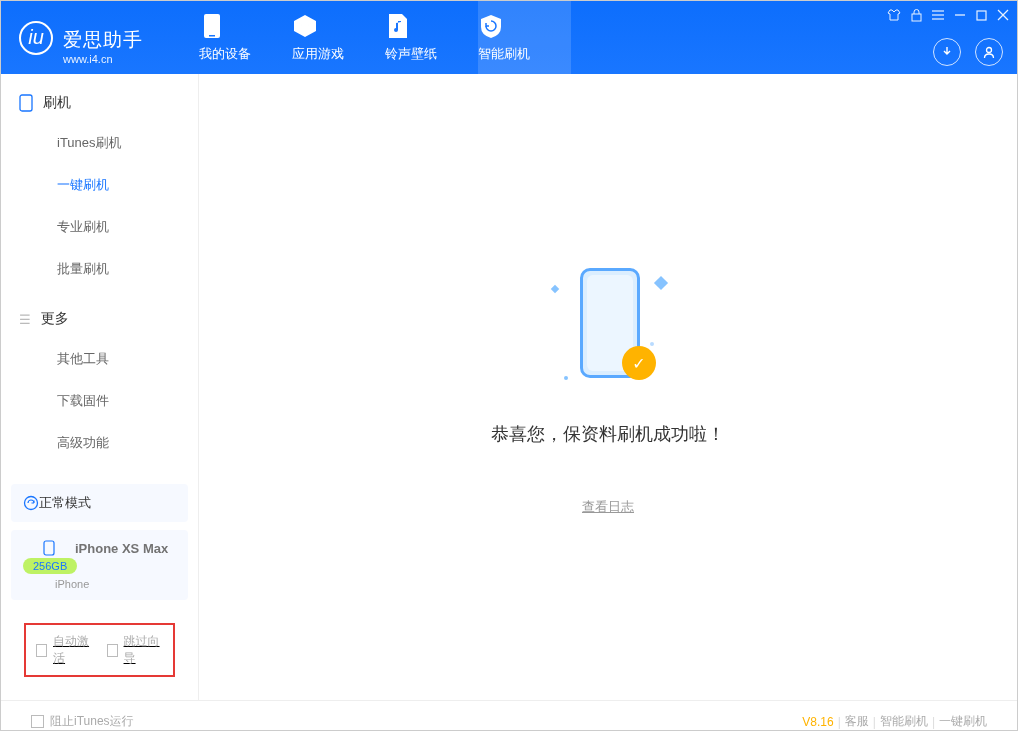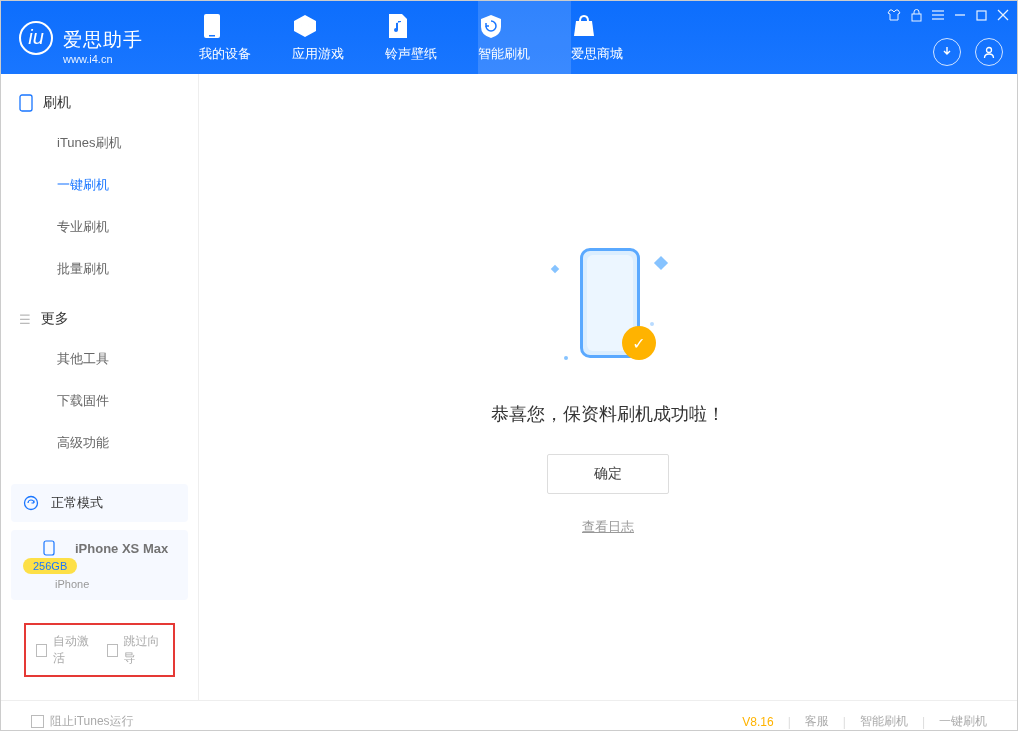--- a/index.html
+++ b/index.html
@@ -23,48 +23,48 @@
 .win-controls-bottom { position: absolute; bottom: 8px; right: 14px; display: flex; gap: 14px; align-items: center; }
 .win-controls-bottom span { cursor: pointer; width: 28px; height: 28px; border: 1.5px solid rgba(255,255,255,0.8); border-radius: 50%; display: flex; align-items: center; justify-content: center; font-size: 15px; }
 
 .body-area { display: flex; height: 626px; }
 .sidebar { width: 198px; border-right: 1px solid #eee; display: flex; flex-direction: column; }
 .side-section-title { padding: 20px 18px 10px; font-size: 14px; color: #333; display: flex; align-items: center; gap: 10px; }
 .side-item { padding: 12px 0 12px 56px; font-size: 13px; color: #666; cursor: pointer; }
 .side-item.active { color: #1976ff; }
 
 .device-panel { margin-top: auto; }
-.device-card { margin: 8px 10px; background: #f6f9ff; border-radius: 4px; padding: 10px 12px; font-size: 13px; color: #333; display: flex; align-items: center; gap: 12px; }
+.device-card { margin: 8px 10px; background: #f6f9ff; border-radius: 4px; padding: 10px 12px; font-size: 13px; color: #333; display: flex; align-items: center; gap: 0; }
 .device-card2 { margin: 0 10px 8px; background: #f6f9ff; border-radius: 4px; padding: 10px 12px; }
 .device-name { font-size: 13px; color: #737373; font-weight: bold; display: flex; align-items: center; gap: 20px; padding-left: 20px; }
-.device-storage { display: inline-block; background: #fde047; color: #1976ff; font-size: 11px; padding: 2px 10px; border-radius: 10px; text-align: center; }
+.device-storage { display: inline-block; background: #bef264; color: #1976ff; font-size: 11px; padding: 2px 10px; border-radius: 10px; text-align: center; }
 .device-type { font-size: 11px; color: #999; margin-top: 4px; padding-left: 32px; }
 
-.checkbox-row { border: 2px solid #e53935; padding: 8px 10px; display: flex; gap: 14px; align-items: center; margin: 23px; }
+.checkbox-row { border: 2px solid #e53935; padding: 8px 10px; display: flex; gap: 14px; align-items: center; margin: 23px; text-decoration: underline; }
 .cb { width: 13px; height: 13px; border: 1px solid #bbb; display: inline-block; }
 .cb-label { font-size: 12px; color: #aaa; display: flex; align-items: center; gap: 6px; cursor: pointer; }
 
 .main { flex: 1; background: #fff; display: flex; flex-direction: column; align-items: center; justify-content: center; }
 .phone-illus { position: relative; width: 140px; height: 140px; margin-bottom: 24px; }
 .phone-body { position: absolute; left: 42px; top: 10px; width: 60px; height: 110px; border: 3px solid #5aa9ff; border-radius: 10px; background: #dbeeff; }
 .phone-body::before { content: ""; position: absolute; left: 4px; right: 4px; top: 4px; bottom: 4px; background: #ecf6ff; border-radius: 6px; }
 .check-badge { position: absolute; right: 22px; bottom: 18px; width: 34px; height: 34px; background: #ffb300; border-radius: 50%; display: flex; align-items: center; justify-content: center; color: #fff; font-size: 16px; }
 .sparkle { position: absolute; background: #86c3ff; }
 .sp1 { left: 14px; top: 28px; width: 6px; height: 6px; transform: rotate(45deg); }
 .sp2 { right: 12px; top: 20px; width: 10px; height: 10px; transform: rotate(45deg); }
 .sp3 { left: 26px; bottom: 18px; width: 4px; height: 4px; border-radius: 50%; }
 .sp4 { right: 24px; bottom: 52px; width: 4px; height: 4px; border-radius: 50%; background: #b9dbff; }
 
 .success-text { font-size: 18px; color: #333; margin-bottom: 28px; }
 .ok-btn { padding: 10px 46px; border: 1px solid #ddd; background: #fff; font-size: 14px; color: #444; cursor: pointer; border-radius: 2px; }
 .view-log { font-size: 13px; color: #999; margin-top: 24px; text-decoration: underline; cursor: pointer; }
 
 .statusbar { height: 42px; border-top: 1px solid #eee; display: flex; align-items: center; padding: 0 30px; font-size: 12px; color: #aaa; }
 .statusbar .left { display: flex; align-items: center; gap: 6px; }
-.statusbar .right { margin-left: auto; display: flex; align-items: center; gap: 14px; }
+.statusbar .right { margin-left: auto; display: flex; align-items: center; gap: 4px; }
 .statusbar .divider { color: #ddd; }
 .statusbar .link { color: #aaa; cursor: pointer; }
 .version { color: #ffb300; }
 
 svg { display: block; }
 </style>
 </head>
 <body>
 
 <div class="titlebar">
@@ -105,29 +105,20 @@
     </div>
     <div class="nav-tab active">
       <span class="icon">
         <svg width="26" height="26" viewBox="0 0 26 26">
             <path d="M13 2 L23 6 V14 Q23 22 13 25 Q3 22 3 14 V6 Z" fill="#fff"></path>
             <path d="M13 8 A5 5 0 1 1 8 13" stroke="#1976ff" stroke-width="1.5" fill="none"></path>
             <path d="M8 10 L8 13 L11 13" stroke="#1976ff" stroke-width="1.5" fill="none"></path>
           </svg>
       </span>
       <span class="label">智能刷机</span>
-    </div>
-    <div class="nav-tab">
-      <span class="icon">
-        <svg width="24" height="24" viewBox="0 0 24 24">
-            <path d="M4 7 H20 L22 22 H2 Z" fill="#fff"></path>
-            <path d="M8 7 Q8 2 12 2 Q16 2 16 7" fill="none" stroke="#fff" stroke-width="2"></path>
-          </svg>
-      </span>
-      <span class="label">爱思商城</span>
     </div>
   </div>
 
   <div class="win-controls-top">
     <span>
         <svg width="14" height="12" viewBox="0 0 14 12">
           <path d="M3 1 L5 1 L7 3 L9 1 L11 1 L13 4 L11 5 L11 11 L3 11 L3 5 L1 4 Z" fill="none" stroke="#fff" stroke-width="1"></path>
         </svg>
       </span>
     <span>
@@ -237,21 +228,20 @@
   <div class="main">
     <div class="phone-illus">
       <div class="sparkle sp1"></div>
       <div class="sparkle sp2"></div>
       <div class="sparkle sp3"></div>
       <div class="sparkle sp4"></div>
       <div class="phone-body"></div>
       <div class="check-badge">✓</div>
     </div>
     <div class="success-text">恭喜您，保资料刷机成功啦！</div>
-    <button class="ok-btn">确定</button>
     <a class="view-log">查看日志</a>
   </div>
 </div>
 
 <div class="statusbar">
   <div class="left">
     <label class="cb-label">
       <span class="cb"></span>
       <span>阻止iTunes运行</span>
     </label>

